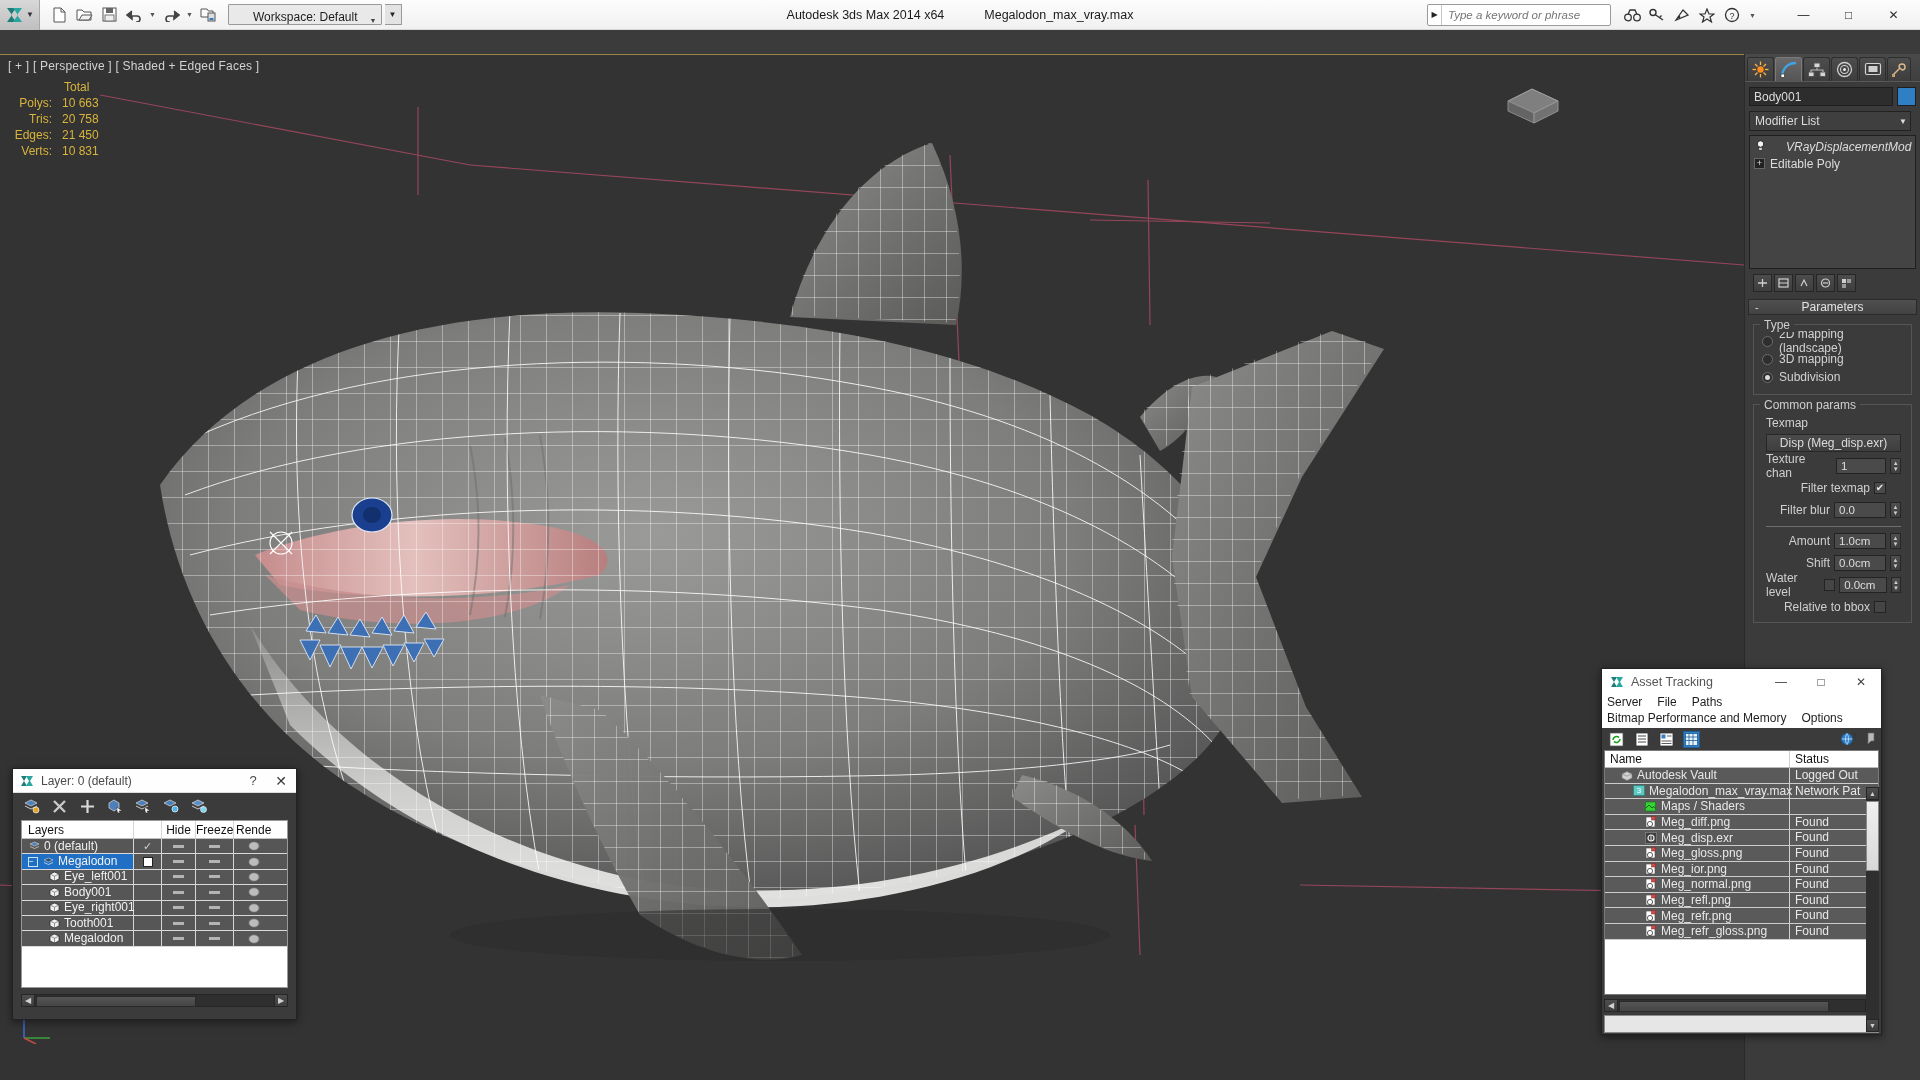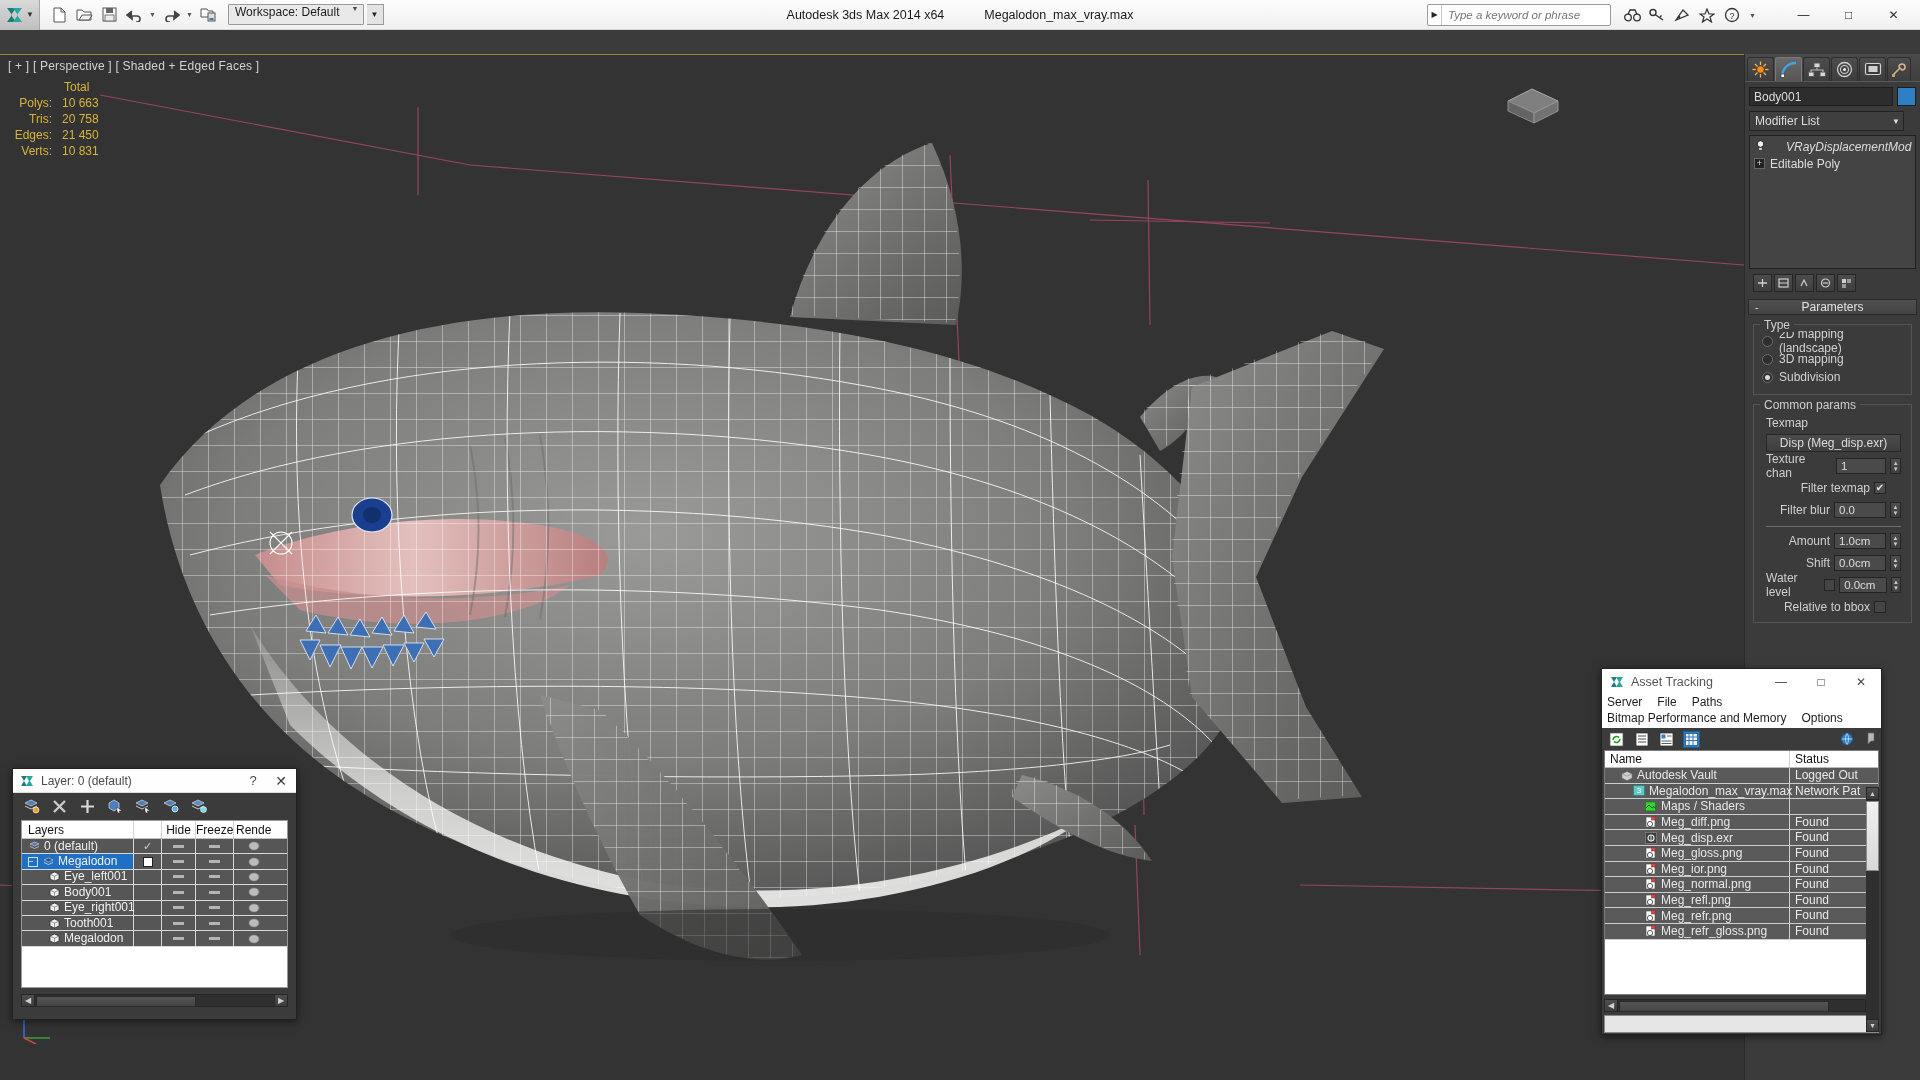--- a/index.html
+++ b/index.html
@@ -28,22 +28,22 @@
   }
   .logo-glyph { width: 20px; height: 20px; }
   .logo-caret { font-size: 8px; color: #333; margin-left: 1px; }
   .qat { display: flex; align-items: center; gap: 3px; padding-left: 8px; }
   .qat-btn {
     width: 22px; height: 22px; display: flex; align-items: center; justify-content: center;
     border: 1px solid transparent; border-radius: 2px; color: #3b3b3b;
   }
   .qat-caret { font-size: 7px; color: #555; width: 9px; text-align: center; }
   .ws-combo {
-    margin-left: 6px; height: 21px; display: flex; align-items: flex-start;
-    border: 1px solid #9a9a9a; background: #e9e9e9; border-radius: 1px;
+    margin-left: 6px; height: 21px; display: flex; align-items: flex-end;
+    border: 1px solid #9a9a9a; background: #e9e9e9; border-radius: 1px; padding-left: 18px;
   }
   .ws-label { padding: 0 8px 0 6px; font-size: 12px; color: #1c1c1c; white-space: nowrap; }
   .ws-arrow { width: 15px; text-align: center; font-size: 7px; color: #444; }
   .ws-drop {
     width: 17px; height: 21px; border: 1px solid #9a9a9a; border-left: none;
     background: #e3e3e3; display: flex; align-items: center; justify-content: center;
     font-size: 8px; color: #222;
   }
   .title-center {
     position: absolute; left: 0; right: 0; top: 0; height: 30px;
@@ -122,21 +122,21 @@
   }
   .cp-tab.active { background: linear-gradient(#6a6a6a,#555); border-color: #7a7a7a; }
   .cp-tab.tool { width: 24px; }
   .cp-name-row { display: flex; align-items: center; gap: 4px; padding: 5px 4px 3px 4px; }
   .cp-name {
     flex: 1; height: 19px; background: #2d2d2d; border: 1px solid #1e1e1e;
     color: #dcdcdc; font-size: 12px; padding: 0 4px; line-height: 18px;
   }
   .cp-color { width: 19px; height: 19px; background: #2f7fc4; border: 1px solid #1e1e1e; }
   .cp-modlist {
-    margin: 2px 16px 0 4px; height: 20px; background: #3f3f3f; border: 1px solid #222;
+    margin: 2px 9px 0 4px; height: 20px; background: #3f3f3f; border: 1px solid #222;
     display: flex; align-items: center; justify-content: space-between;
     padding: 0 3px 0 5px; font-size: 12px; color: #dcdcdc;
   }
   .cp-modlist .chev { font-size: 8px; color: #ddd; }
   .cp-stack {
     margin: 4px 4px 0 4px; height: 134px; background: #444; border: 1px solid #1f1f1f;
     padding: 2px 0; overflow: hidden;
   }
   .stack-row {
     display: flex; align-items: center; gap: 5px; height: 17px; padding-left: 4px; font-size: 12px;

